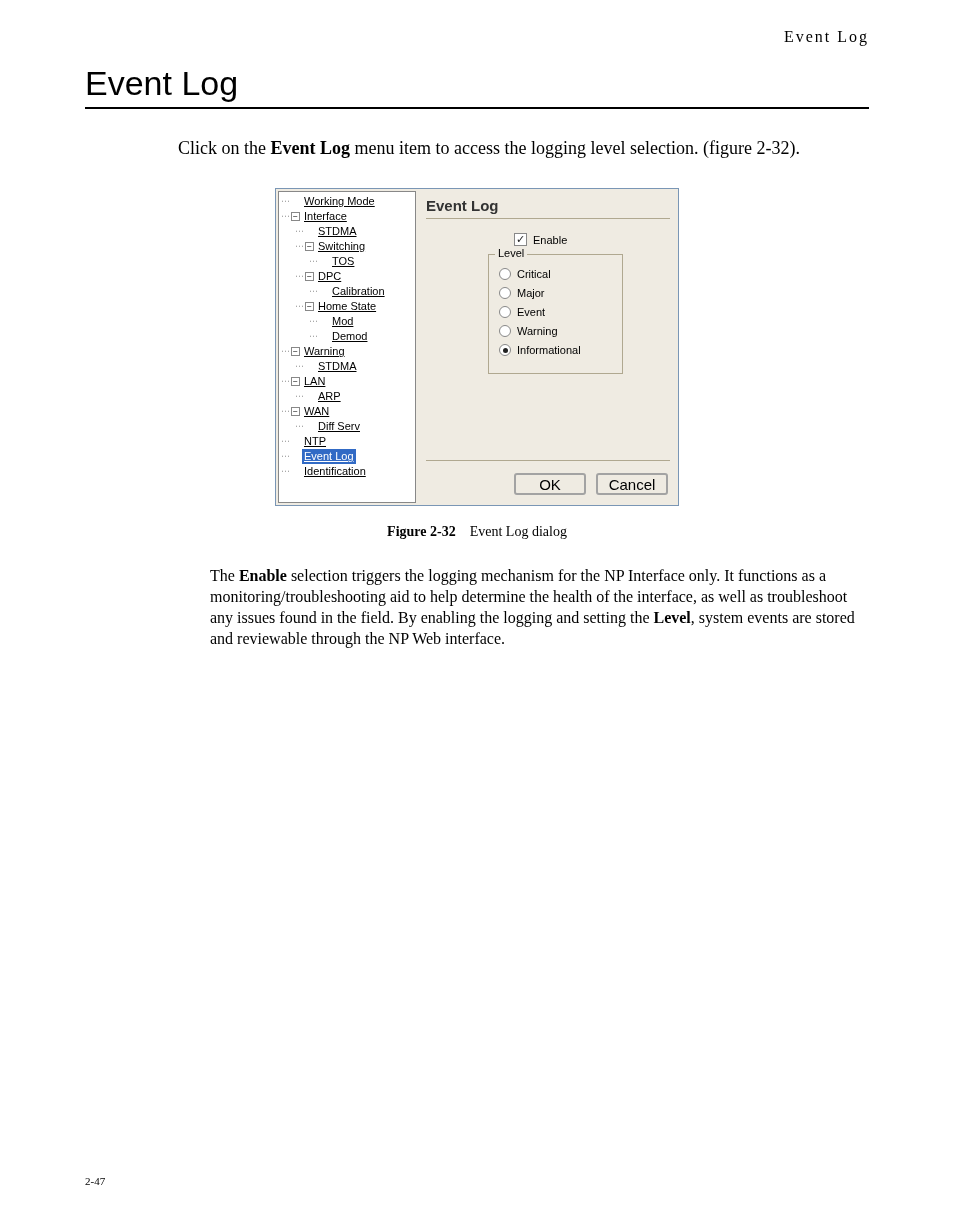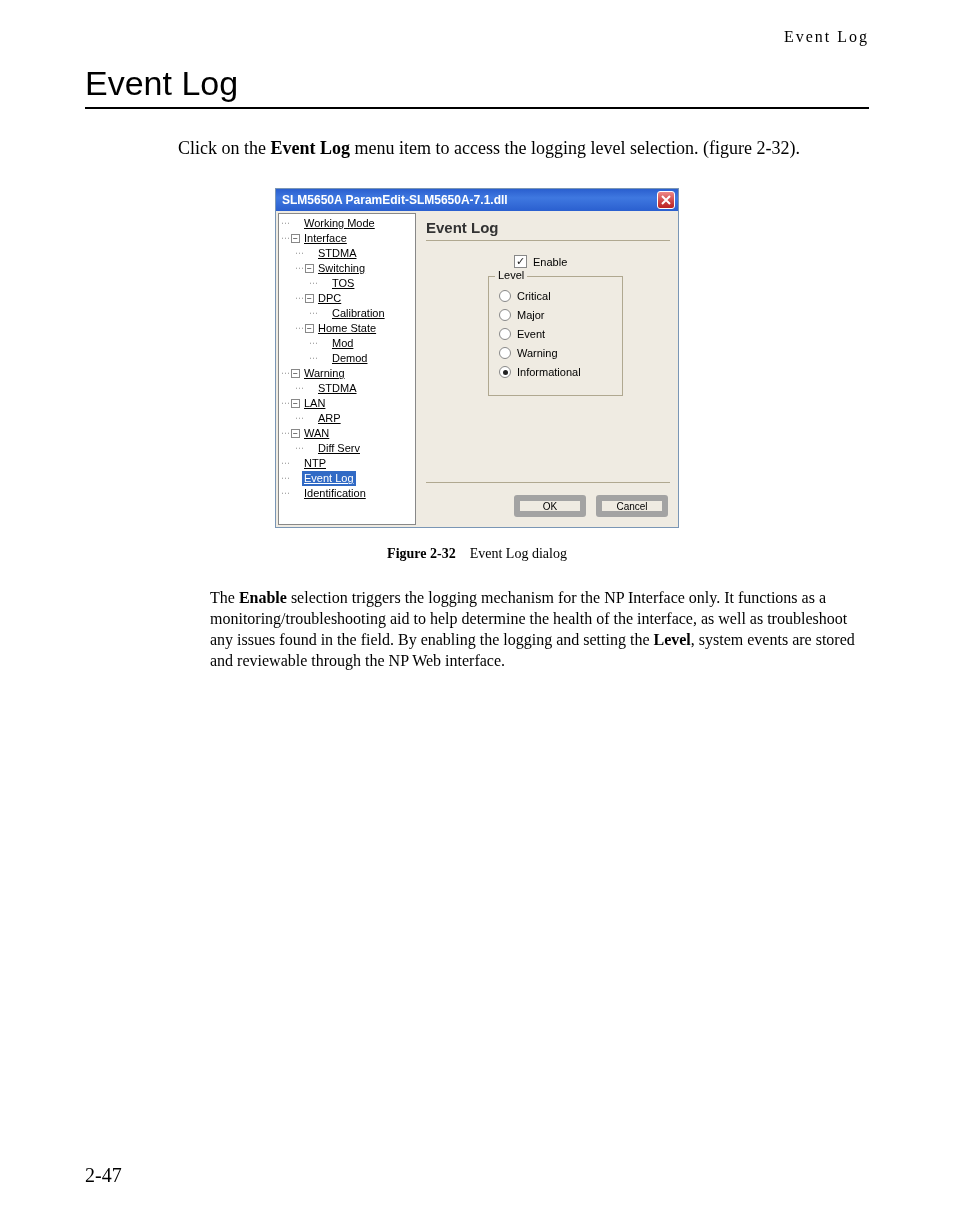--- a/index.html
+++ b/index.html
@@ -203,23 +203,23 @@
     position: absolute;
     right: 10px;
     bottom: 10px;
     display: flex;
     gap: 10px;
   }
   .win-btn {
     width: 72px;
     height: 22px;
     background: #efebe2;
-    border: 6px solid #a3a3a3;
+    border: 2px solid #a3a3a3;
     border-radius: 3px;
-    font-size: 10px;
+    font-size: 15px;
     font-family: Tahoma, Arial, sans-serif;
     display: flex;
     align-items: center;
     justify-content: center;
   }
   .fig-caption {
     text-align: center;
     font-family: Liberation Serif, serif;
     font-size: 14px;
     margin-bottom: 26px;
@@ -239,44 +239,36 @@
     display: flex;
     justify-content: space-between;
     align-items: baseline;
     font-family: "Times New Roman", serif;
   }
   .footer-left {
     font-size: 16px;
     letter-spacing: 1.5px;
   }
   .footer-right {
-    font-size: 20px;
+    font-size: 11px;
   }
 </style>
 </head>
 <body>
 
 <div class="header-right">Event Log</div>
 
 <h1 class="page-title">Event Log</h1>
 
 <p class="intro">
   <span>Click on the </span><span class="bold">Event Log</span><span> menu item to access the logging level selection. (figure 2-32).</span>
 </p>
 
 <div class="dialog-wrap">
   <div class="dialog">
-    <div class="titlebar">
-      <span>SLM5650A ParamEdit-SLM5650A-7.1.dll</span>
-      <span class="close">
-        <svg viewBox="0 0 10 10">
-            <path d="M1 1 L9 9 M9 1 L1 9" stroke="#fff" stroke-width="2"></path>
-          </svg>
-      </span>
-    </div>
     <div class="dialog-body">
       <div class="tree">
         <ul id="tree-root">
             <li>
               <div class="tn" style="--ind: 0px;">
                 <span class="dotline">⋯</span>
                 <span class="noexp"></span>
                 <span class="lbl">Working Mode</span>
               </div>
             </li>

